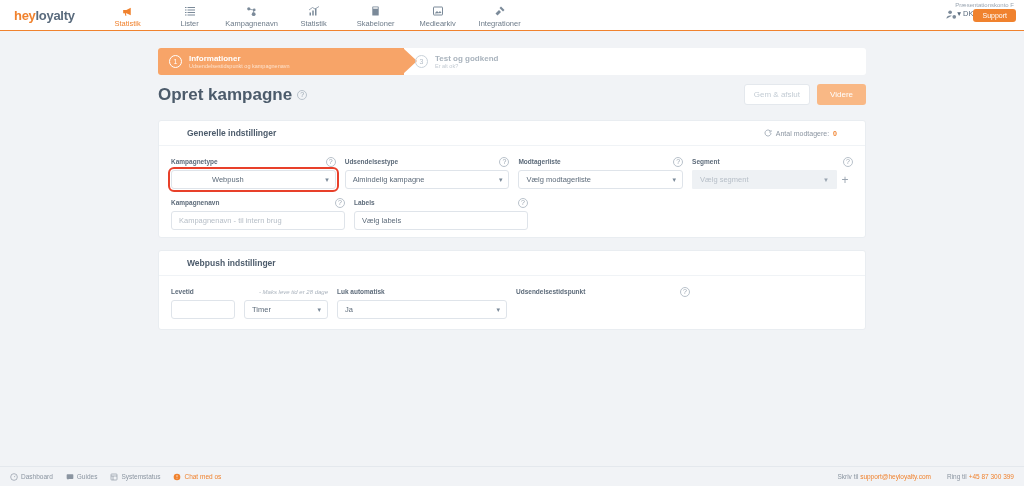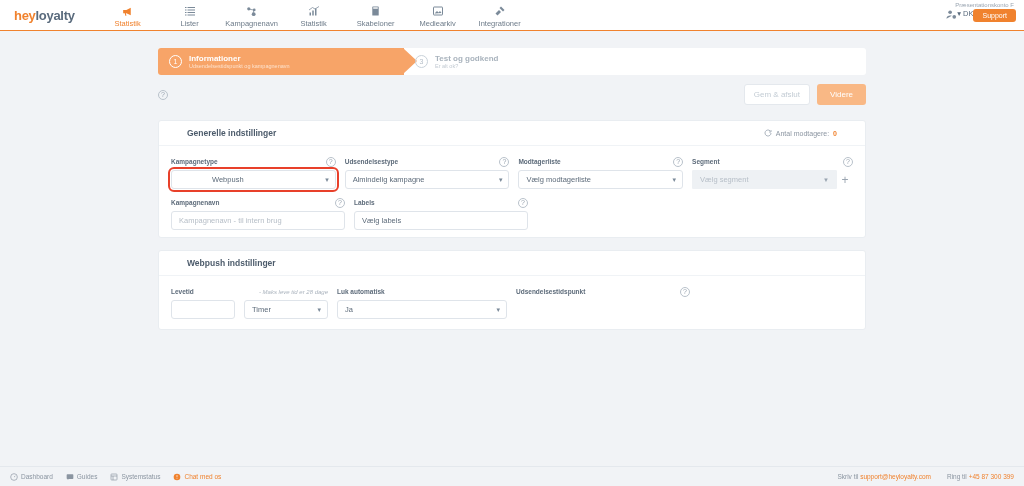--- a/index.html
+++ b/index.html
@@ -268,20 +268,21 @@
       <div class="circle">3</div>
       <div class="txt">
         <div class="stitle">Test og godkend</div>
         <div class="ssub">Er alt ok?</div>
       </div>
     </div>
   </div>
 
   <div class="titlerow">
     <div class="ptitle">
+      <span>Opret kampagne</span>
       <span class="qmark">?</span>
     </div>
     <div class="tbtns">
       <button class="btn-ghost">Gem &amp; afslut</button>
       <button class="btn-primary">Videre</button>
     </div>
   </div>
 
   <div class="card" id="card-general">
     <div class="cardhead">

